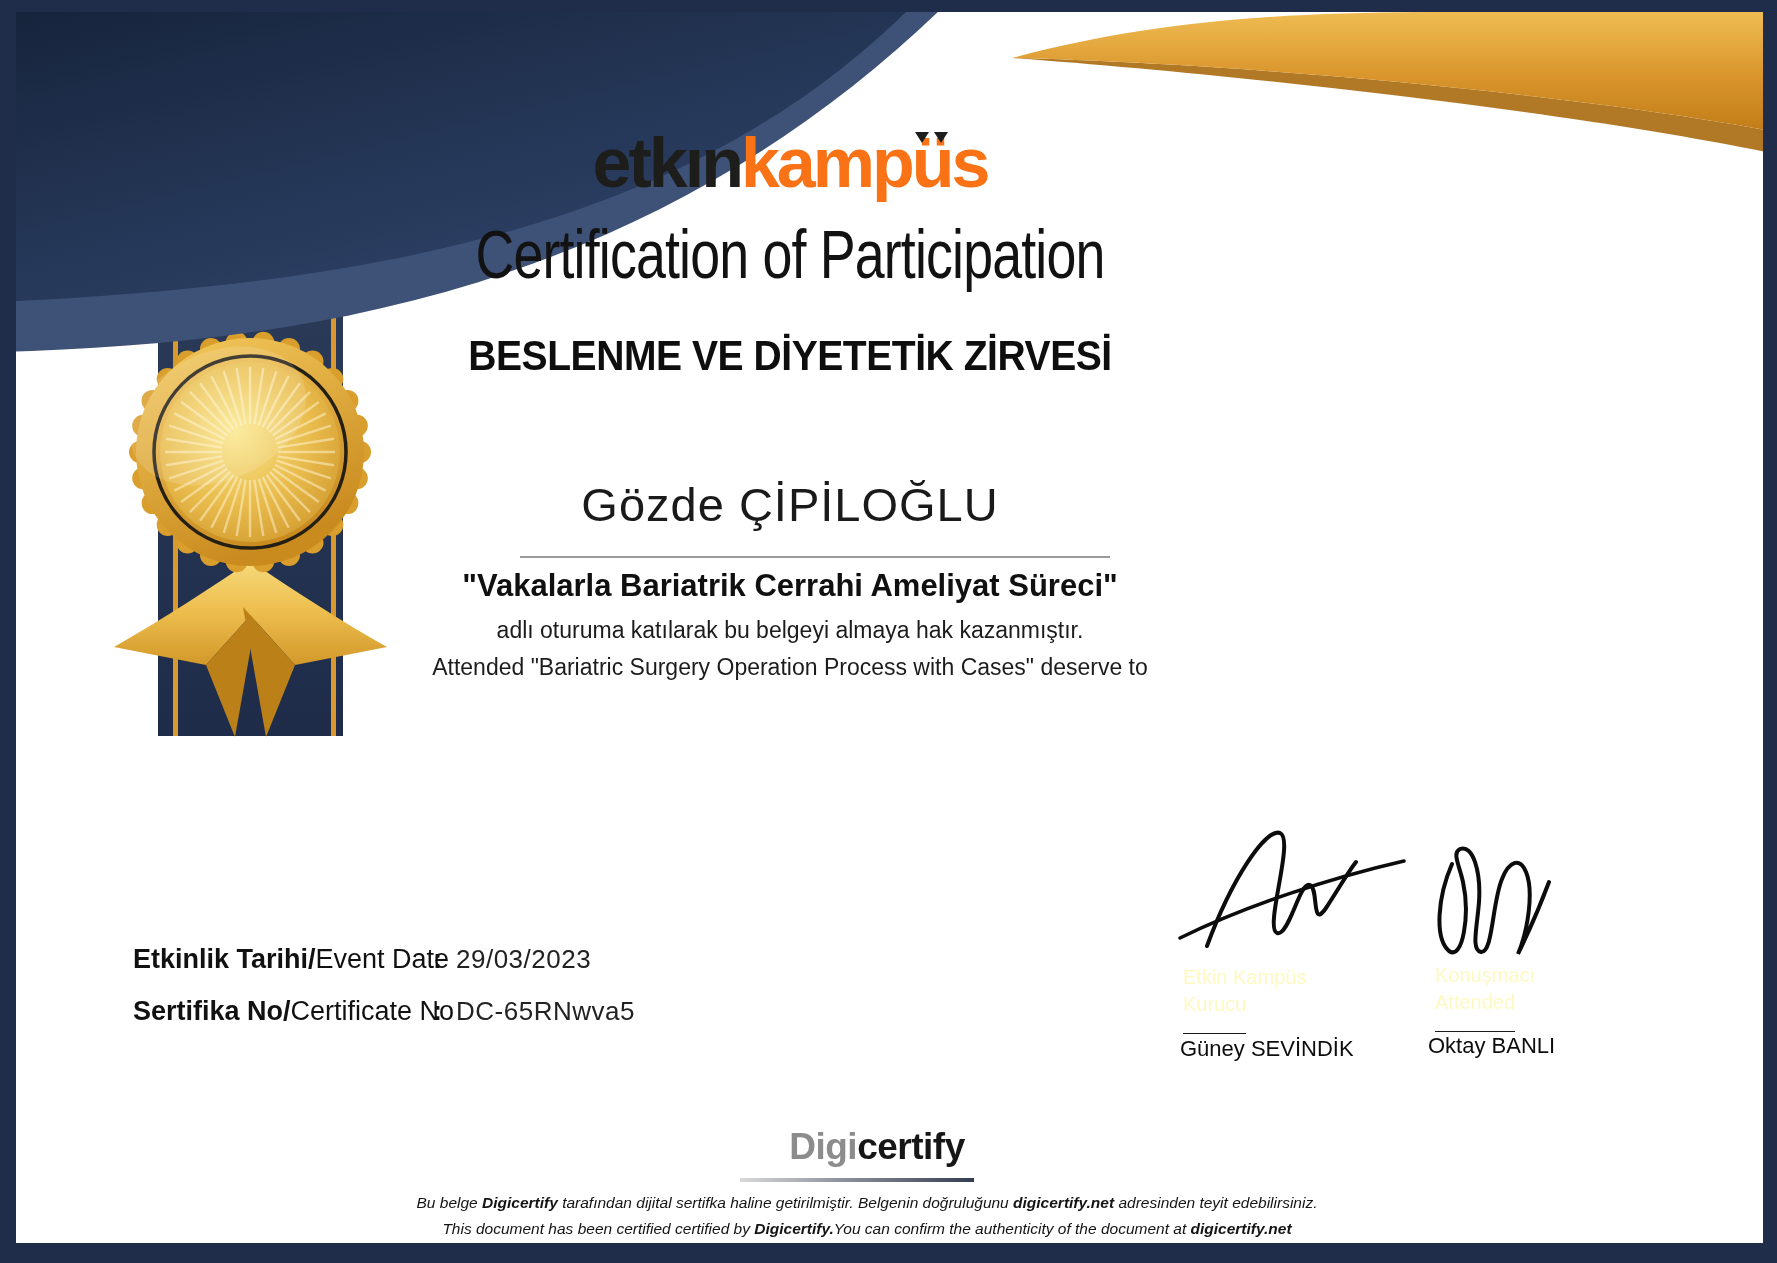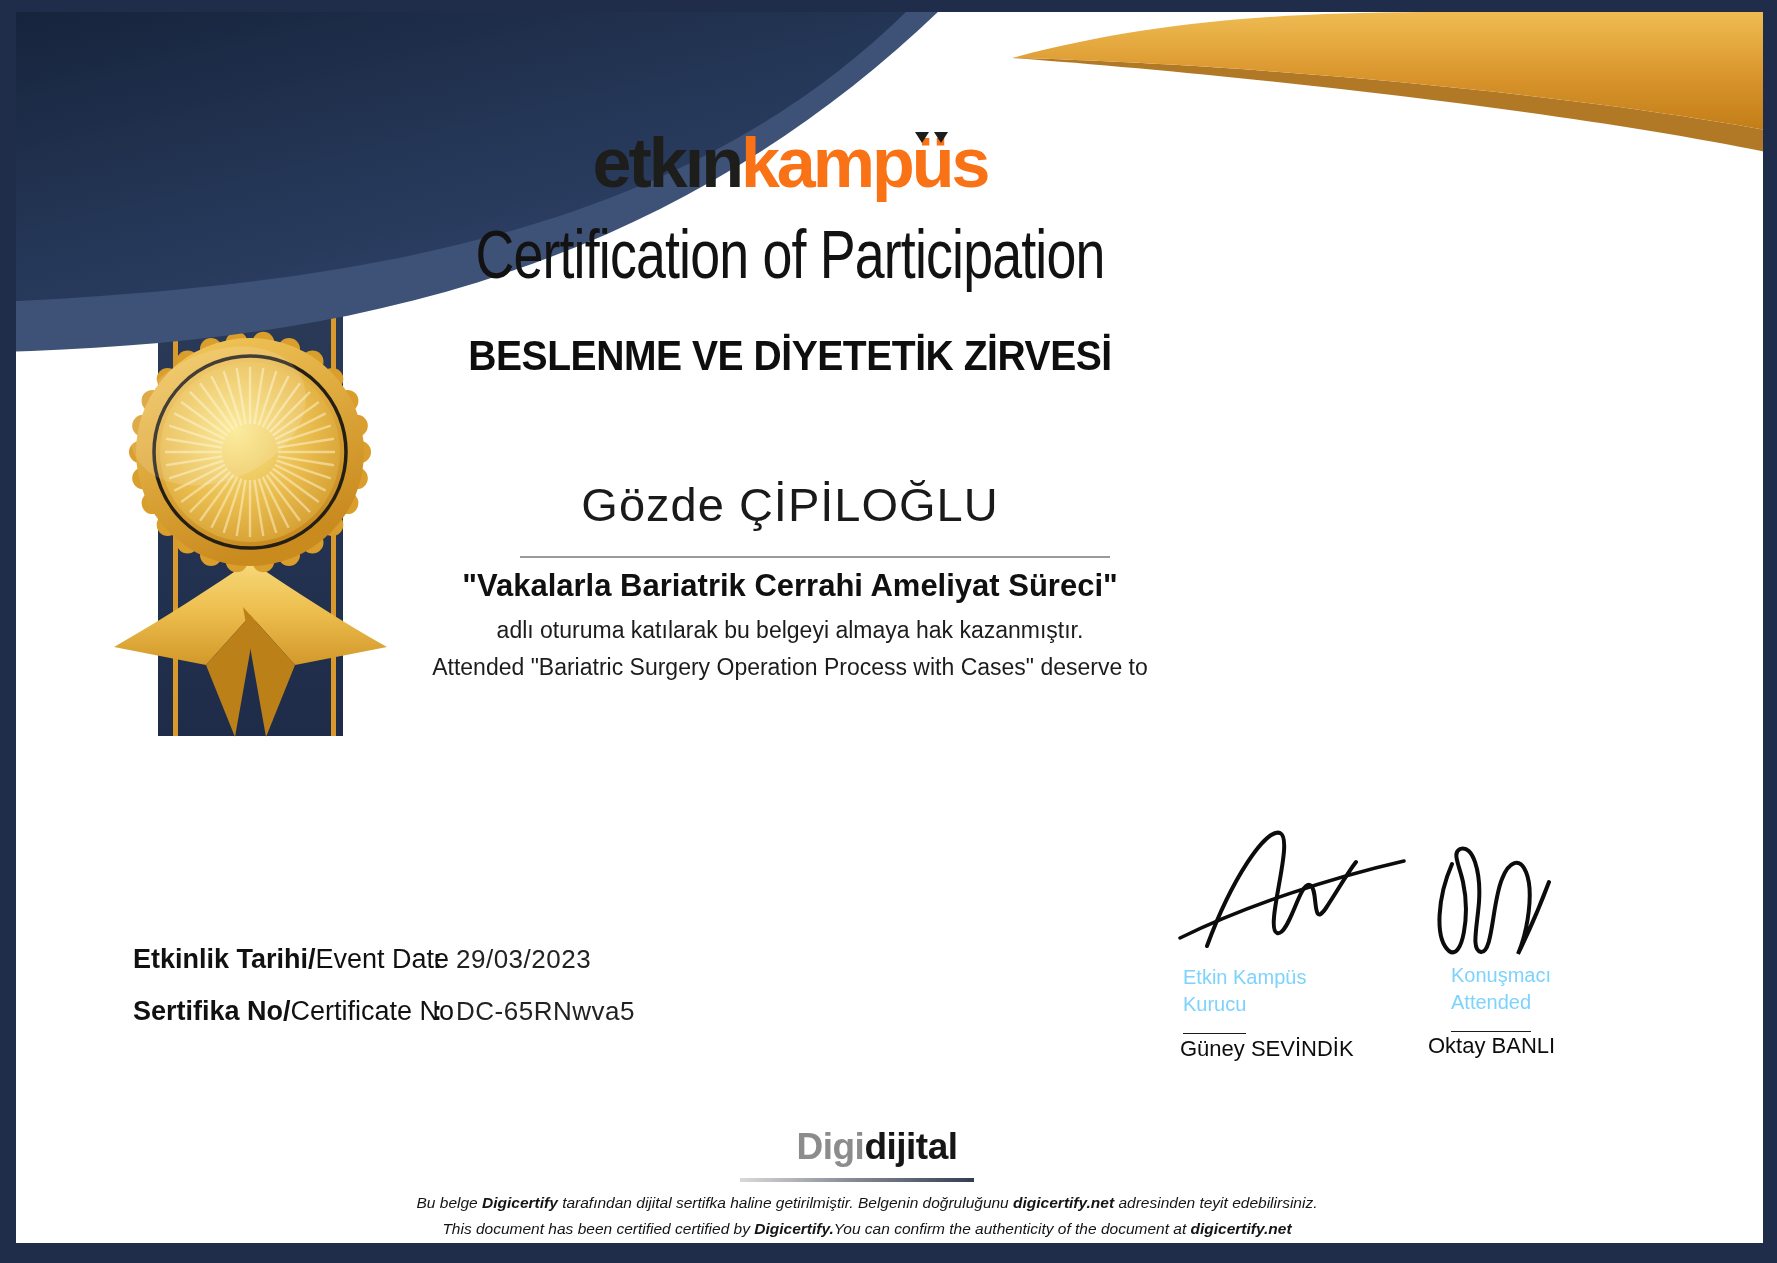--- a/index.html
+++ b/index.html
@@ -40,21 +40,21 @@
   .session{top:564px;font-size:31px;font-weight:700;color:#101010;line-height:44px;white-space:nowrap;}
   .descr{top:612px;font-size:23px;font-weight:400;color:#1c1c1c;line-height:37px;text-align:center;}
 
   .meta{position:absolute;left:133px;top:944px;font-size:27px;color:#111;}
   .meta-row{display:flex;align-items:baseline;height:52px;}
   .meta-label{width:300px;white-space:nowrap;}
   .meta-label b{font-weight:700;}
   .meta-colon{font-weight:600;margin-right:14px;}
   .meta-value{font-size:26px;color:#222;letter-spacing:0.5px;}
 
-  .sig-caption{position:absolute;font-size:20px;color:#7dd3fc;line-height:27px;text-align:left;}
+  .sig-caption{position:absolute;font-size:20px;color:#fef9c3;line-height:27px;text-align:left;}
   .sig-caption .role{display:inline-block;border-bottom:1.5px solid #1b1b1b;padding-bottom:15px;}
   .sig-name{position:absolute;font-size:22px;font-weight:400;color:#0d0d0d;white-space:nowrap;}
 
   .digicertify{position:absolute;left:577px;top:1126px;width:600px;text-align:center;
     font-size:37px;font-weight:700;letter-spacing:-0.5px;}
   .digicertify .gray{color:#8C8C8C;}
   .digicertify .black{color:#161616;}
   .digi-bar{position:absolute;left:740px;top:1178px;width:234px;height:4px;
     background:linear-gradient(90deg,#d9d9d9 0%,#8b8f99 45%,#333d52 100%);}
   .fineprint{position:absolute;left:367px;top:1190px;width:1000px;text-align:center;
@@ -239,28 +239,28 @@
       <span class="meta-value">DC-65RNwva5</span>
     </div>
   </div>
 
   <div class="sig-caption" style="left:1183px;top:964px;">
     <div>Etkin Kampüs</div>
     <span class="role">Kurucu</span>
   </div>
   <div class="sig-name" style="left:1180px;top:1036px;">Güney SEVİNDİK</div>
 
-  <div class="sig-caption" style="left:1435px;top:962px;margin-left:16px;">
+  <div class="sig-caption" style="left:1435px;top:962px;">
     <div>Konuşmacı</div>
     <span class="role">Attended</span>
   </div>
   <div class="sig-name" style="left:1428px;top:1033px;">Oktay BANLI</div>
 
   <div class="digicertify">
-    <span class="gray">Digi</span><span class="black">dijital</span>
+    <span class="gray">Digi</span><span class="black">certify</span>
   </div>
   <div class="digi-bar"></div>
 
   <div class="fineprint">
     <div><span>Bu belge </span><b>Digicertify</b><span> tarafından dijital sertifka haline getirilmiştir. Belgenin doğruluğunu </span><b>digicertify.net</b><span> adresinden teyit edebilirsiniz.</span></div>
     <div><span>This document has been certified certified by </span><b>Digicertify.</b><span>You can confirm the authenticity of the document at </span><b>digicertify.net</b></div>
   </div>
 
 </div>
 

